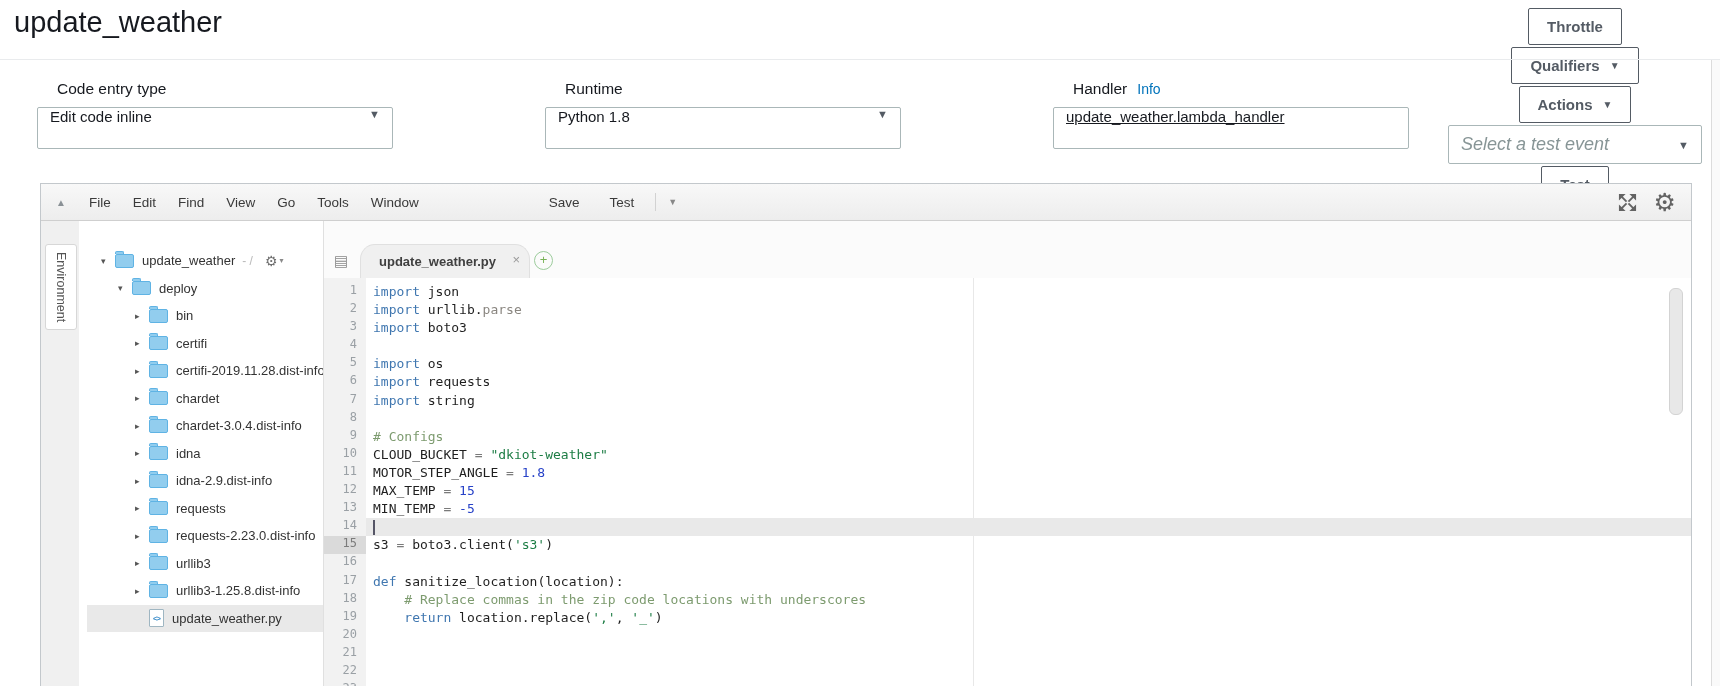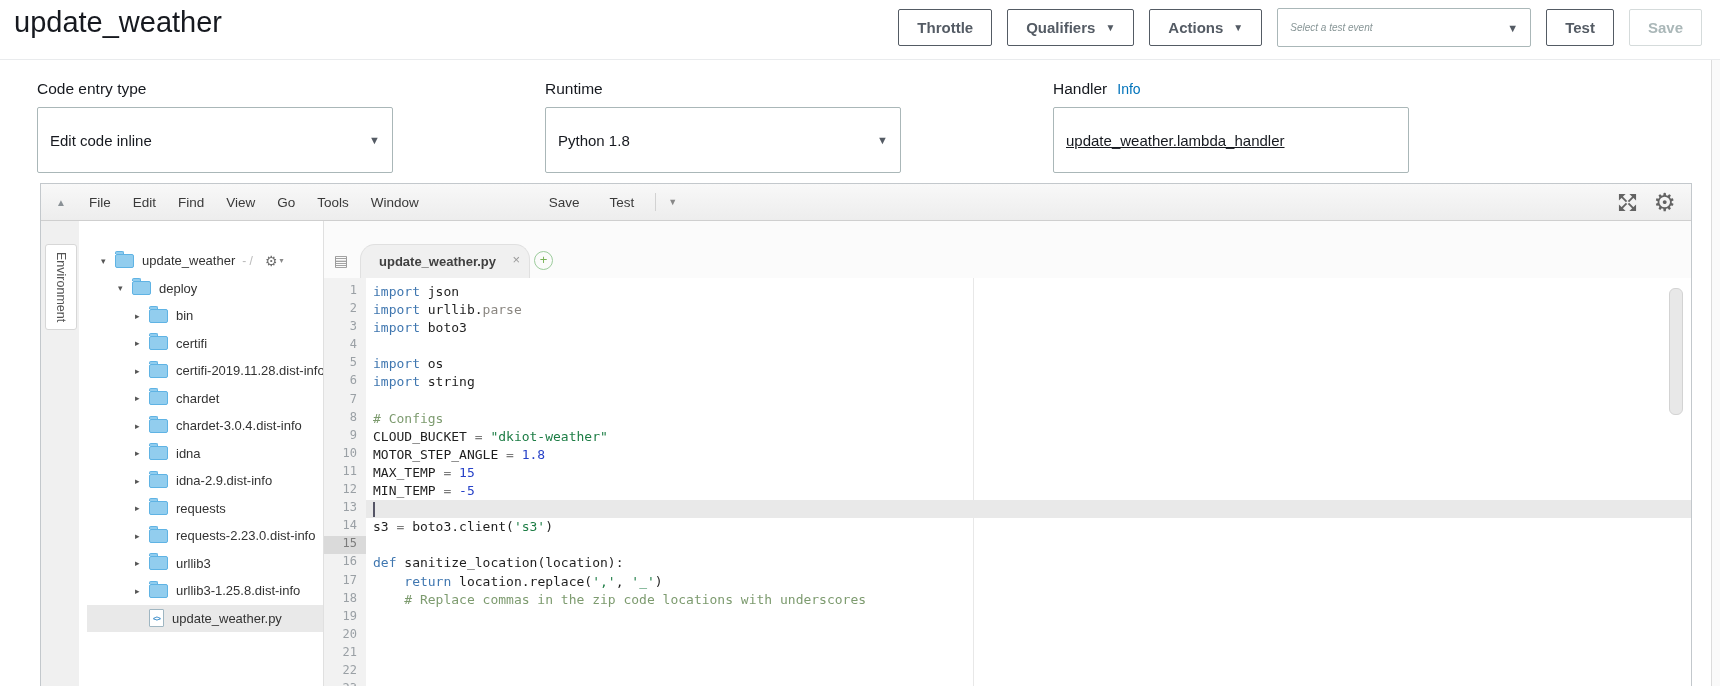--- a/index.html
+++ b/index.html
@@ -1,39 +1,39 @@
 <!DOCTYPE html>
 <html><head>
 <meta charset="utf-8">
 <style>
   html,body{margin:0;padding:0;background:#fff;}
   #page{position:relative;width:1720px;height:686px;overflow:hidden;background:#fff;
         font-family:"Liberation Sans",sans-serif;color:#16191f;}
 
   
   .fn-title{position:absolute;left:14px;top:6px;font-size:29px;font-weight:400;color:#16191f;}
-  .hdr-actions{position:absolute;right:18px;top:8px;display:flex;gap:15px;align-items:center;}
+  .hdr-actions{position:absolute;right:18px;top:8px;display:flex;gap:2px;align-items:center;flex-direction:column;}
   .aws-btn{height:37px;background:#fff;border:1px solid #545b64;border-radius:2px;
            font-family:"Liberation Sans",sans-serif;font-size:15px;font-weight:700;color:#545b64;
            padding:0 18px;display:flex;align-items:center;gap:10px;cursor:pointer;}
   .aws-btn .caret{font-size:10px;color:#545b64;}
   .aws-btn.disabled{border-color:#d5dbdb;color:#aab7b8;cursor:default;}
   .test-select{height:37px;width:228px;background:#fff;border:1px solid #aab7b8;border-radius:2px;
            display:flex;align-items:center;justify-content:space-between;padding:0 12px;cursor:pointer;}
-  .test-select .ph{font-style:italic;color:#879596;font-size:10px;}
+  .test-select .ph{font-style:italic;color:#879596;font-size:18px;}
   .test-select .caret{font-size:11px;color:#545b64;}
 
   .card-line{position:absolute;left:0;right:0;top:59px;border-top:1px solid #e9ebed;}
 
   
   #config{position:absolute;left:37px;top:80px;display:grid;grid-template-columns:356px 356px 356px;column-gap:152px;}
-  .field label{display:block;font-size:15.5px;color:#16191f;margin-bottom:9px;}
+  .field label{display:block;font-size:15.5px;color:#16191f;margin-bottom:9px;margin-left:20px;}
   .info-link{color:#0073bb;font-size:14px;margin-left:10px;cursor:pointer;}
   .control{height:40px;border:1px solid #aab7b8;border-radius:2px;background:#fff;display:flex;
-           align-items:center;justify-content:space-between;padding:12px 12px;font-size:15px;color:#16191f;cursor:pointer;}
+           align-items:flex-start;justify-content:space-between;padding:0 12px;font-size:15px;color:#16191f;cursor:pointer;}
   .control .caret{font-size:11px;color:#545b64;}
 
   
   #editor{position:absolute;left:40px;top:183px;width:1650px;height:503px;border:1px solid #c3c8cc;
           background:#fff;overflow:hidden;}
   .menubar{position:absolute;left:0;right:0;top:0;height:36px;background:linear-gradient(#f8f8f8,#ededed);
            border-bottom:1px solid #cfcfcf;display:flex;align-items:center;font-size:13.5px;color:#3a3a3a;}
   .collapse-tri{margin:0 12px 0 15px;font-size:10px;color:#8a9196;cursor:pointer;}
   .mb-item{padding:0 11px;cursor:pointer;}
   .mb-save{margin-left:108px;padding:0 11px;cursor:pointer;}
@@ -309,33 +309,34 @@
               <div class="gut-row">21</div>
               <div class="gut-row">22</div>
               <div class="gut-row">23</div>
             </div>
           <div class="code-col">
               <div class="code-row"><span class="tk-k">import</span><span class="tk-d"> json</span></div>
               <div class="code-row"><span class="tk-k">import</span><span class="tk-d"> urllib.</span><span class="tk-a">parse</span></div>
               <div class="code-row"><span class="tk-k">import</span><span class="tk-d"> boto3</span></div>
               <div class="code-row"></div>
               <div class="code-row"><span class="tk-k">import</span><span class="tk-d"> os</span></div>
+              <div class="code-row"><span class="tk-k">import</span><span class="tk-d"> requests</span></div>
               <div class="code-row"><span class="tk-k">import</span><span class="tk-d"> string</span></div>
               <div class="code-row"></div>
               <div class="code-row"><span class="tk-c"># Configs</span></div>
               <div class="code-row"><span class="tk-d">CLOUD_BUCKET </span><span class="tk-o">=</span><span class="tk-d"> </span><span class="tk-s">"dkiot-weather"</span></div>
               <div class="code-row"><span class="tk-d">MOTOR_STEP_ANGLE </span><span class="tk-o">=</span><span class="tk-d"> </span><span class="tk-n">1.8</span></div>
               <div class="code-row"><span class="tk-d">MAX_TEMP </span><span class="tk-o">=</span><span class="tk-d"> </span><span class="tk-n">15</span></div>
               <div class="code-row"><span class="tk-d">MIN_TEMP </span><span class="tk-o">=</span><span class="tk-d"> </span><span class="tk-n">-5</span></div>
               <div class="code-row active"><span class="cursor-bar"></span></div>
               <div class="code-row"><span class="tk-d">s3 </span><span class="tk-o">=</span><span class="tk-d"> </span><span class="tk-f">boto3.client</span><span class="tk-d">(</span><span class="tk-s">'s3'</span><span class="tk-d">)</span></div>
               <div class="code-row"></div>
               <div class="code-row"><span class="tk-k">def</span><span class="tk-d"> </span><span class="tk-f">sanitize_location</span><span class="tk-d">(location):</span></div>
+              <div class="code-row"><span class="tk-c">    # Replace commas in the zip code locations with underscores</span></div>
               <div class="code-row"><span class="tk-d">    </span><span class="tk-k">return</span><span class="tk-d"> </span><span class="tk-f">location.replace</span><span class="tk-d">(</span><span class="tk-s">','</span><span class="tk-d">, </span><span class="tk-s">'_'</span><span class="tk-d">)</span></div>
-              <div class="code-row"><span class="tk-c">    # Replace commas in the zip code locations with underscores</span></div>
               <div class="code-row"></div>
               <div class="code-row"></div>
             </div>
           <div class="vscroll"></div>
         </div>
       </div>
     </div>
   </div>
 
   <div class="page-scroll-strip"></div>

